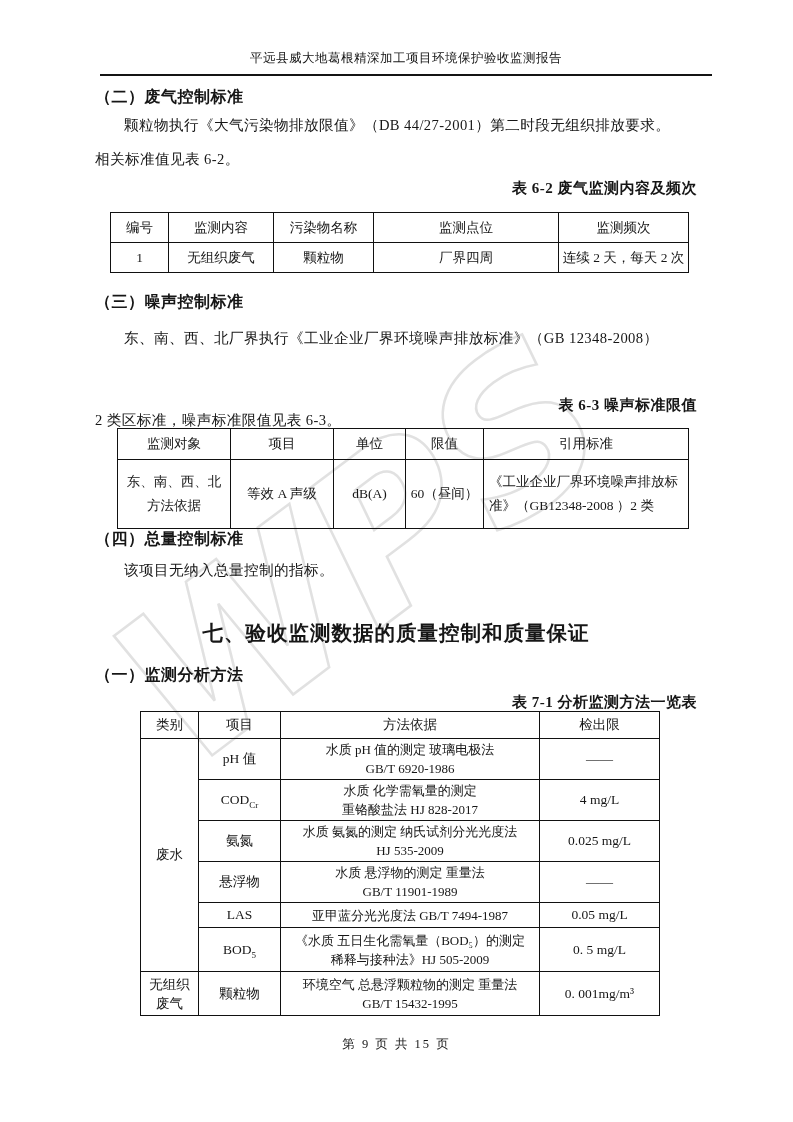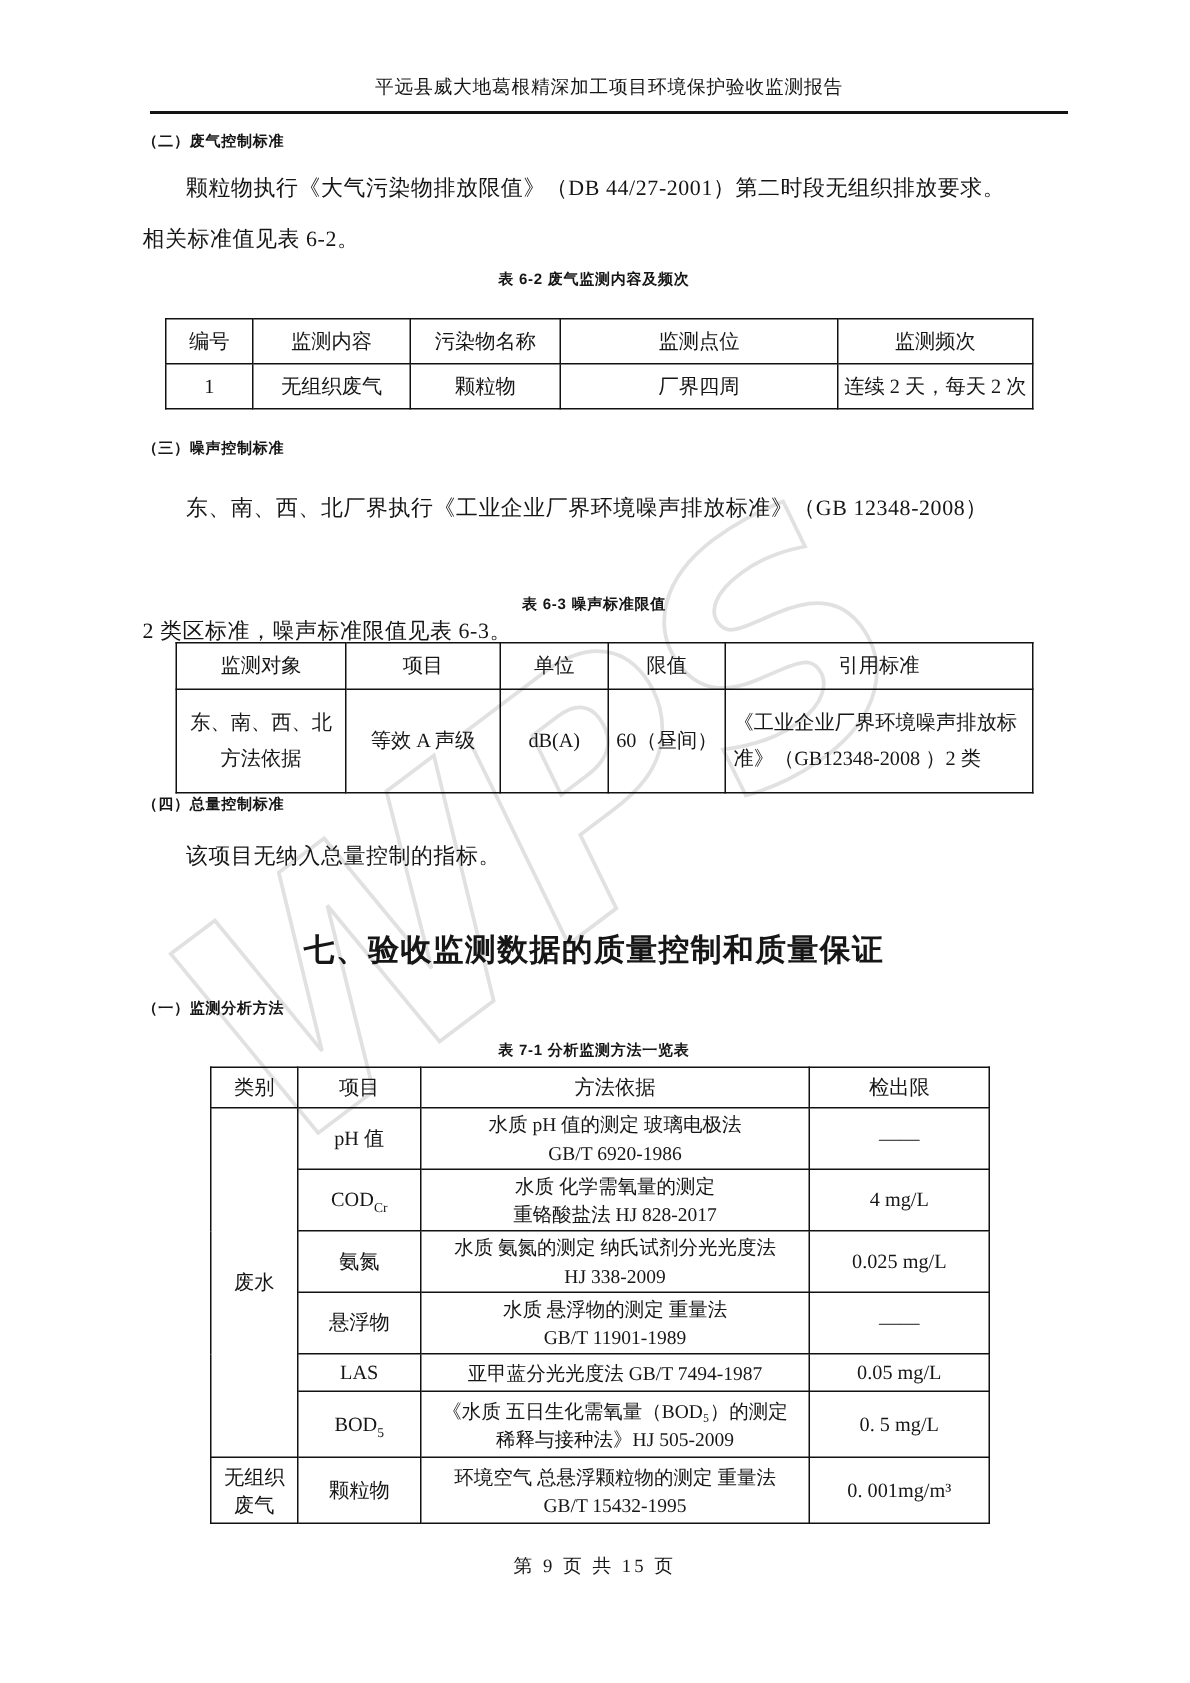--- a/index.html
+++ b/index.html
@@ -18,28 +18,28 @@
     left:100px;top:50px;width:612px;
     text-align:center;
     font-size:12.5px;
     padding-bottom:7px;
     border-bottom:2px solid #141414;
     letter-spacing:.5px;
   }
   .sec-h{
     left:95px;width:602px;
     font-family:"Liberation Sans","DejaVu Sans",sans-serif;
-    font-weight:bold;font-size:10px;letter-spacing:.5px;
+    font-weight:bold;font-size:16px;letter-spacing:.5px;
   }
   .body-line{left:95px;width:602px;font-size:14.6px;letter-spacing:.4px;}
   .indent{text-indent:29px;}
   .tab-cap{
-    left:95px;width:602px;text-align:center;
-    font-family:Liberation Sans, sans-serif;
-    font-weight:bold;font-size:10px;letter-spacing:.5px;
+    left:95px;width:602px;text-align:right;
+    font-family:Liberation Serif, serif;
+    font-weight:bold;font-size:15px;letter-spacing:.5px;
   }
   .chap-title{
     left:95px;width:602px;text-align:center;
     font-family:"Liberation Sans","DejaVu Sans",sans-serif;
     font-weight:bold;font-size:20.5px;letter-spacing:1px;
   }
   .footer{left:0;width:793px;text-align:center;font-size:12.5px;letter-spacing:2px;}
 
   table{border-collapse:collapse;table-layout:fixed;background:transparent;padding-left:24px;}
   td,th{
@@ -171,21 +171,21 @@
     </tr>
     <tr class="r2">
       <td><span>COD</span><sub>Cr</sub></td>
       <td class="ml method">水质  化学需氧量的测定
 重铬酸盐法  HJ 828-2017</td>
       <td>4 mg/L</td>
     </tr>
     <tr class="r2">
       <td>氨氮</td>
       <td class="ml method">水质  氨氮的测定  纳氏试剂分光光度法
-HJ 338-2009</td>
+HJ 535-2009</td>
       <td>0.025 mg/L</td>
     </tr>
     <tr class="r2">
       <td>悬浮物</td>
       <td class="ml method">水质  悬浮物的测定  重量法
 GB/T 11901-1989</td>
       <td>——</td>
     </tr>
     <tr class="r1">
       <td>LAS</td>

